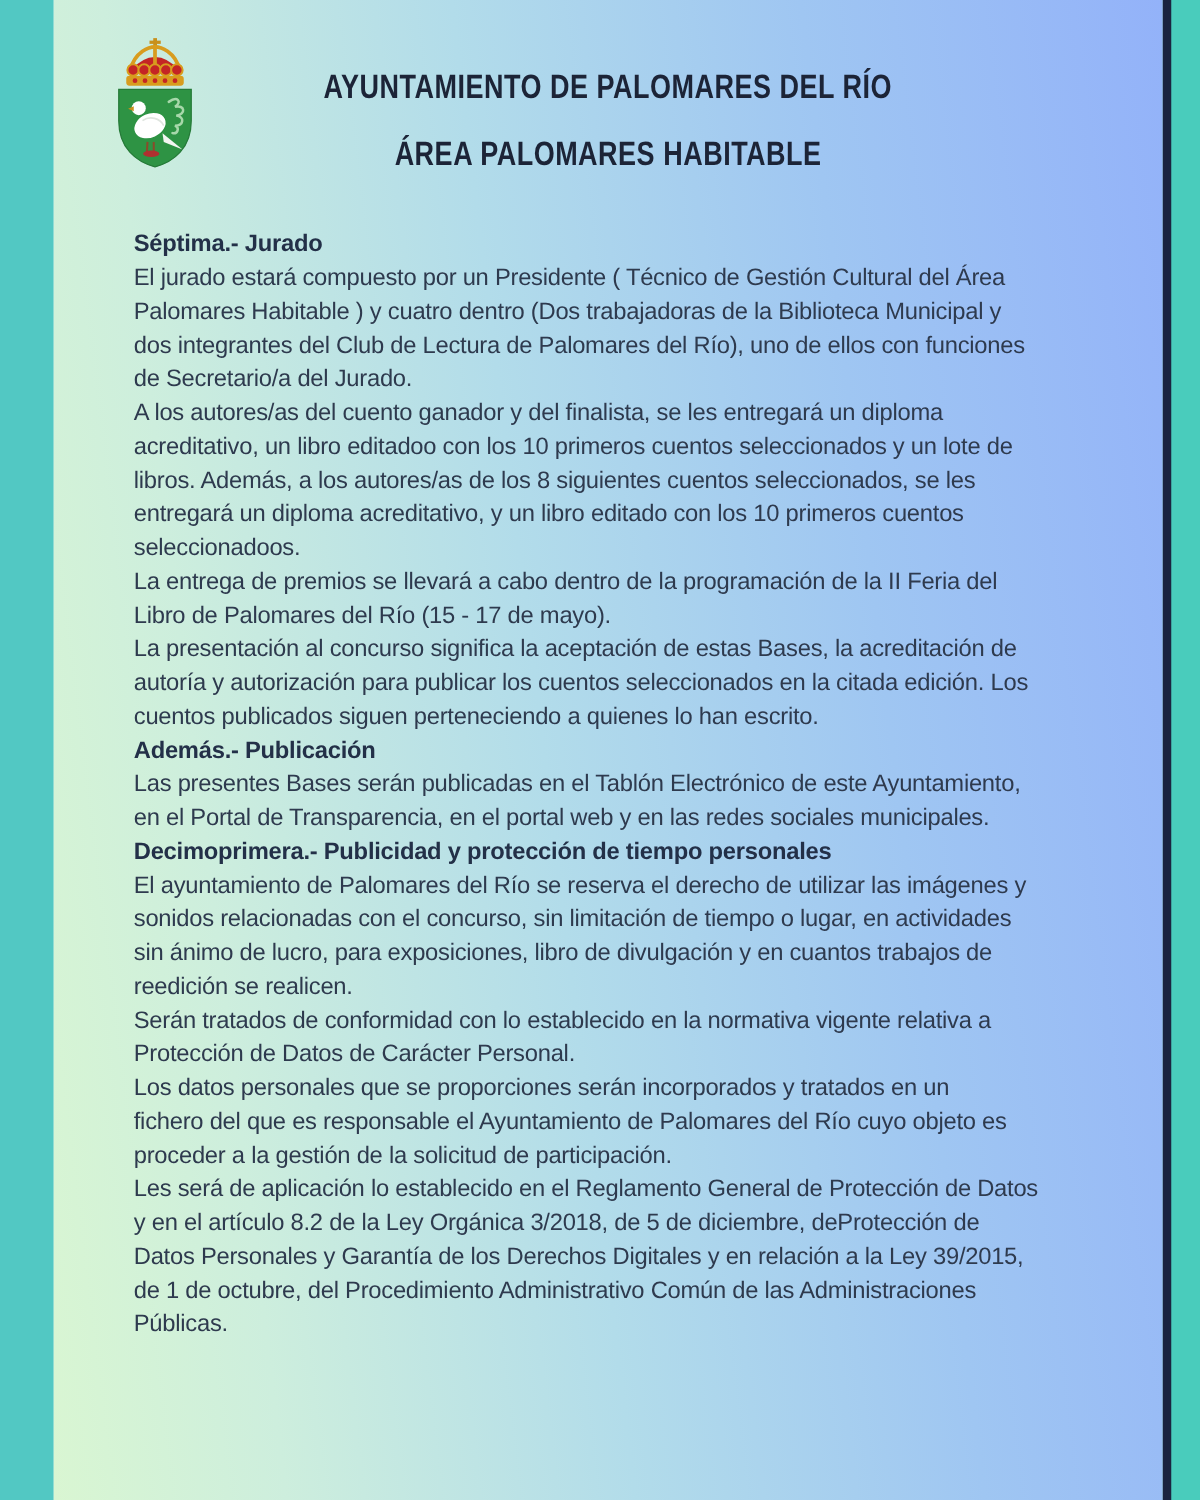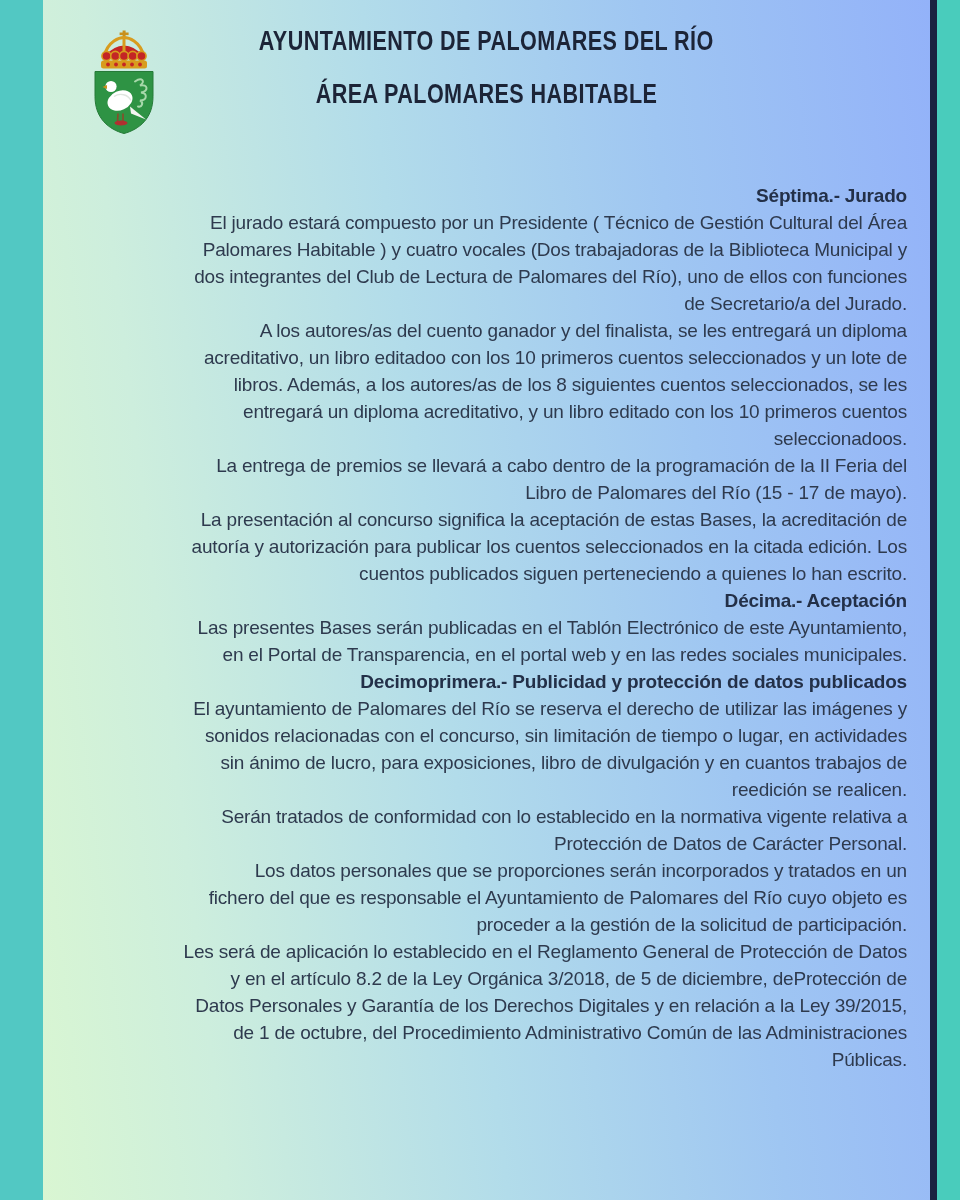--- a/index.html
+++ b/index.html
@@ -36,42 +36,41 @@
     position:relative;
     height:148px;
   }
   .crest{
     position:absolute;
     left:47px;top:30px;
     width:68px;height:105px;
   }
   .titles{
     text-align:center;
-    padding-top:28px;
+    padding-top:56px;
   }
   .title-line{
     display:inline-block;
     font-weight:bold;
     font-size:27px;
     letter-spacing:0.5px;
     color:var(--title-color);
     transform:scaleX(0.8);
     transform-origin:center;
     white-space:nowrap;
   }
   .title-line.sub{margin-top:23px;}
   .titles .row{line-height:27px;}
   .doc-body{
     padding:34px 16px 0 64px;
     max-width:880px;
     font-size:19px;
     line-height:27px;
     letter-spacing:-0.2px;
     color:var(--body-color);
-    text-align:right;
   }
   .section-heading{
     font-size:19px;
     font-weight:bold;
     color:#233048;
     line-height:27px;
   }
   .section-paragraph{
     white-space:pre-line;
     line-height:27px;
@@ -134,21 +133,21 @@
         <div class="row"><span class="title-line">AYUNTAMIENTO DE PALOMARES DEL RÍO</span></div>
         <div class="row"><span class="title-line sub">ÁREA PALOMARES HABITABLE</span></div>
       </div>
     </div>
 
     <div class="doc-body">
 
       <div class="section">
         <div class="section-heading">Séptima.- Jurado</div>
         <div class="section-paragraph">El jurado estará compuesto por un Presidente ( Técnico de Gestión Cultural del Área
-Palomares Habitable ) y cuatro vocales (Dos trabajadoras de la Biblioteca Municipal y
+Palomares Habitable ) y cuatro dentro (Dos trabajadoras de la Biblioteca Municipal y
 dos integrantes del Club de Lectura de Palomares del Río), uno de ellos con funciones
 de Secretario/a del Jurado.</div>
       </div>
 
       <div class="section">
         <div class="section-paragraph">A los autores/as del cuento ganador y del finalista, se les entregará un diploma
 acreditativo, un libro editadoo con los 10 primeros cuentos seleccionados y un lote de
 libros. Además, a los autores/as de los 8 siguientes cuentos seleccionados, se les
 entregará un diploma acreditativo, y un libro editado con los 10 primeros cuentos
 seleccionadoos.</div>
@@ -156,27 +155,27 @@
 Libro de Palomares del Río (15 - 17 de mayo).</div>
       </div>
 
       <div class="section">
         <div class="section-paragraph">La presentación al concurso significa la aceptación de estas Bases, la acreditación de
 autoría y autorización para publicar los cuentos seleccionados en la citada edición. Los
 cuentos publicados siguen perteneciendo a quienes lo han escrito.</div>
       </div>
 
       <div class="section">
-        <div class="section-heading">Décima.- Aceptación</div>
+        <div class="section-heading">Además.- Publicación</div>
         <div class="section-paragraph">Las presentes Bases serán publicadas en el Tablón Electrónico de este Ayuntamiento,
 en el Portal de Transparencia, en el portal web y en las redes sociales municipales.</div>
       </div>
 
       <div class="section">
-        <div class="section-heading">Decimoprimera.- Publicidad y protección de datos publicados</div>
+        <div class="section-heading">Decimoprimera.- Publicidad y protección de tiempo personales</div>
         <div class="section-paragraph">El ayuntamiento de Palomares del Río se reserva el derecho de utilizar las imágenes y
 sonidos relacionadas con el concurso, sin limitación de tiempo o lugar, en actividades
 sin ánimo de lucro, para exposiciones, libro de divulgación y en cuantos trabajos de
 reedición se realicen.</div>
         <div class="section-paragraph">Serán tratados de conformidad con lo establecido en la normativa vigente relativa a
 Protección de Datos de Carácter Personal.</div>
         <div class="section-paragraph">Los datos personales que se proporciones serán incorporados y tratados en un
 fichero del que es responsable el Ayuntamiento de Palomares del Río cuyo objeto es
 proceder a la gestión de la solicitud de participación.</div>
         <div class="section-paragraph">Les será de aplicación lo establecido en el Reglamento General de Protección de Datos

